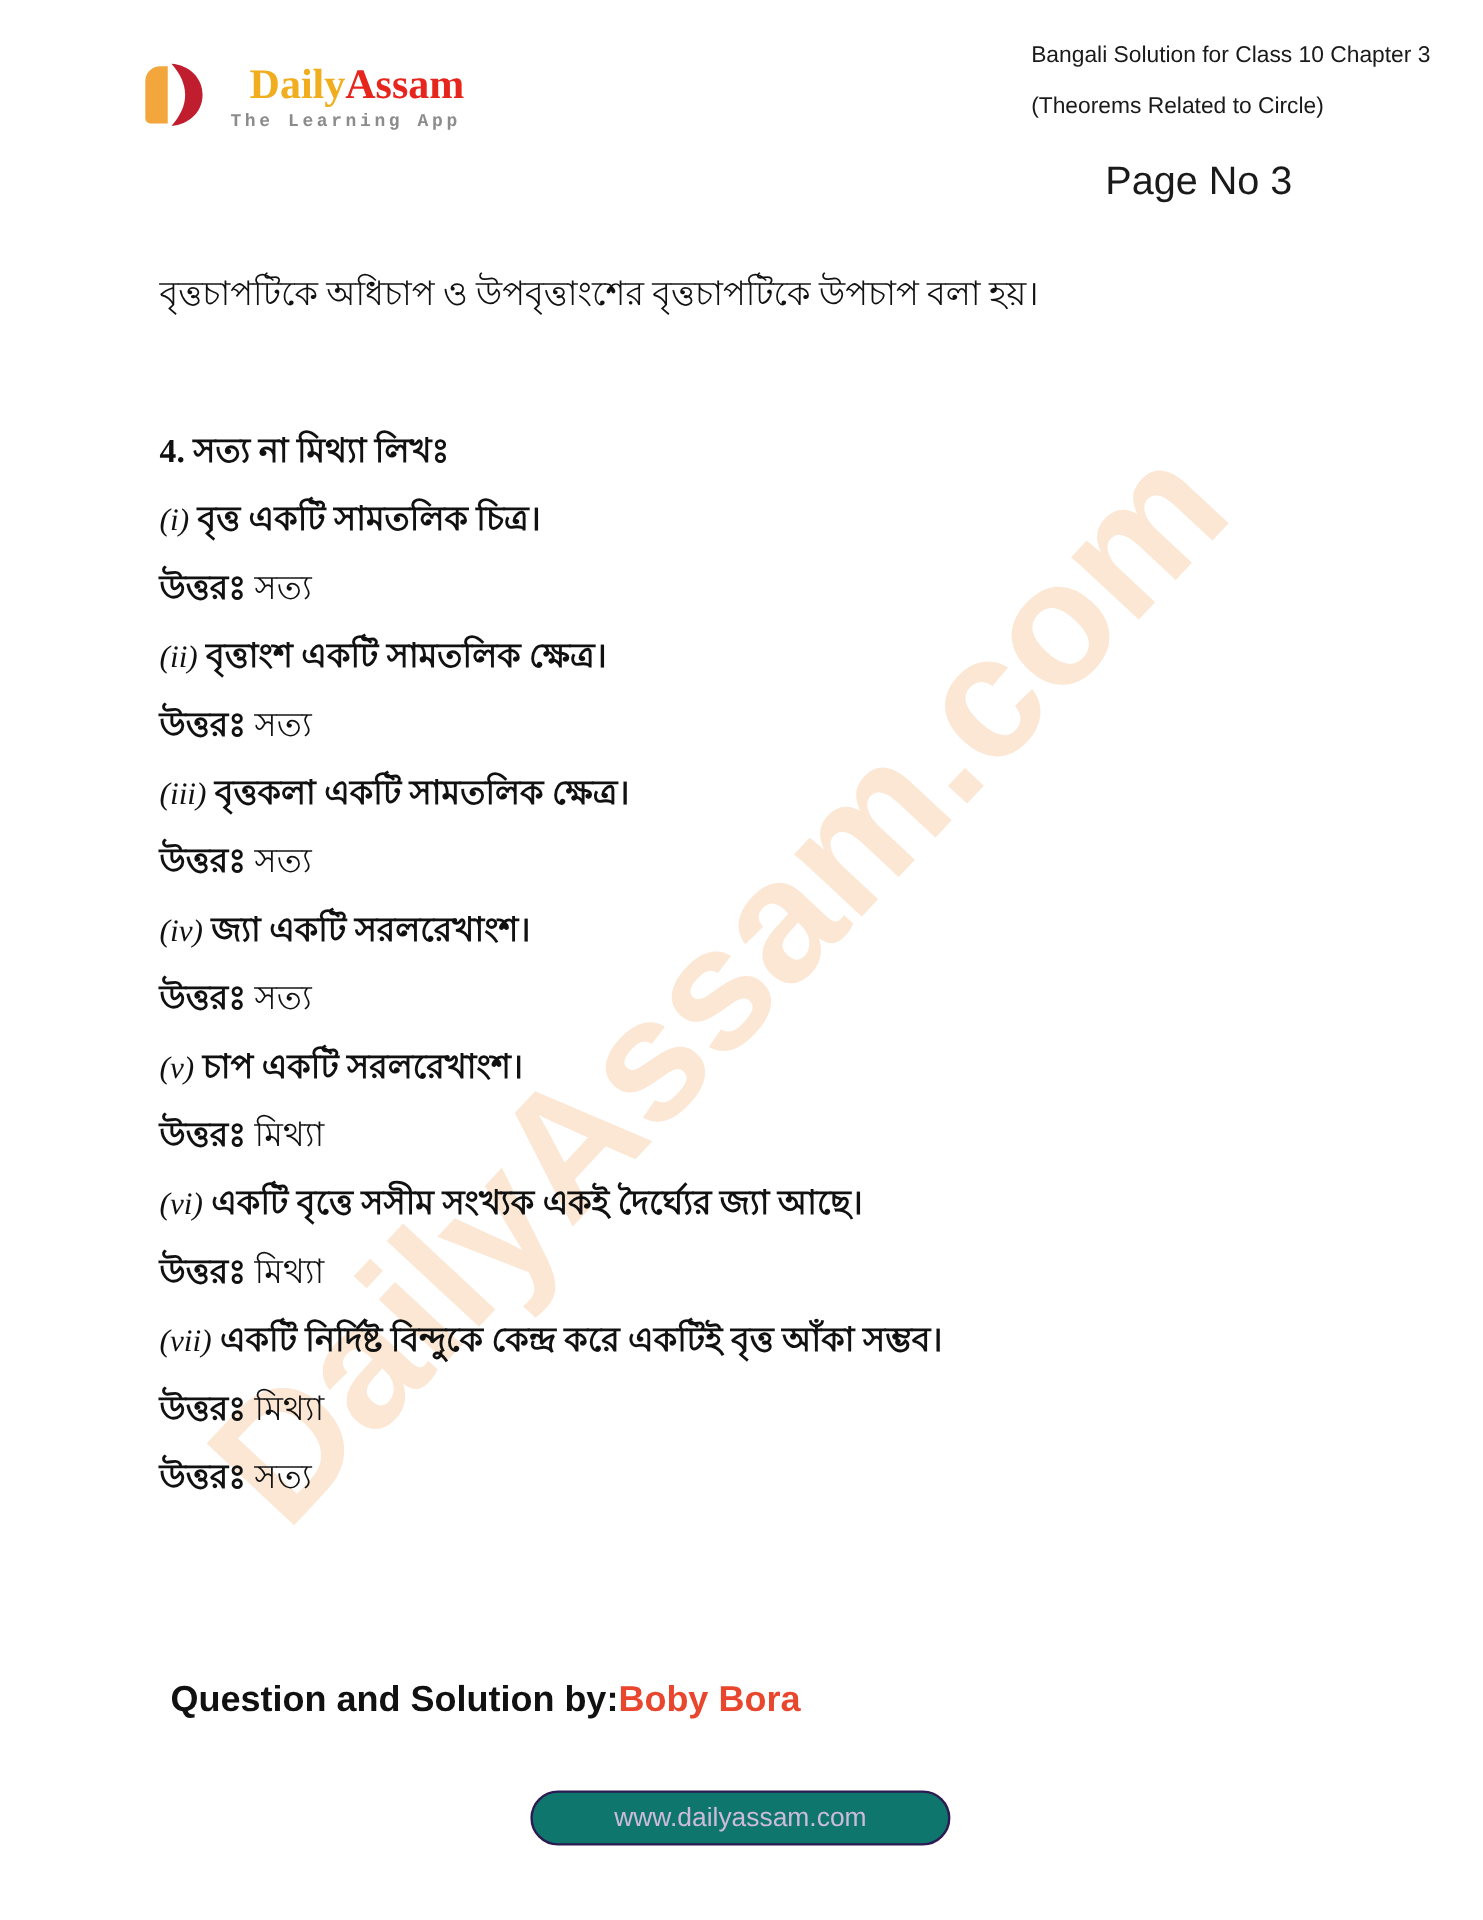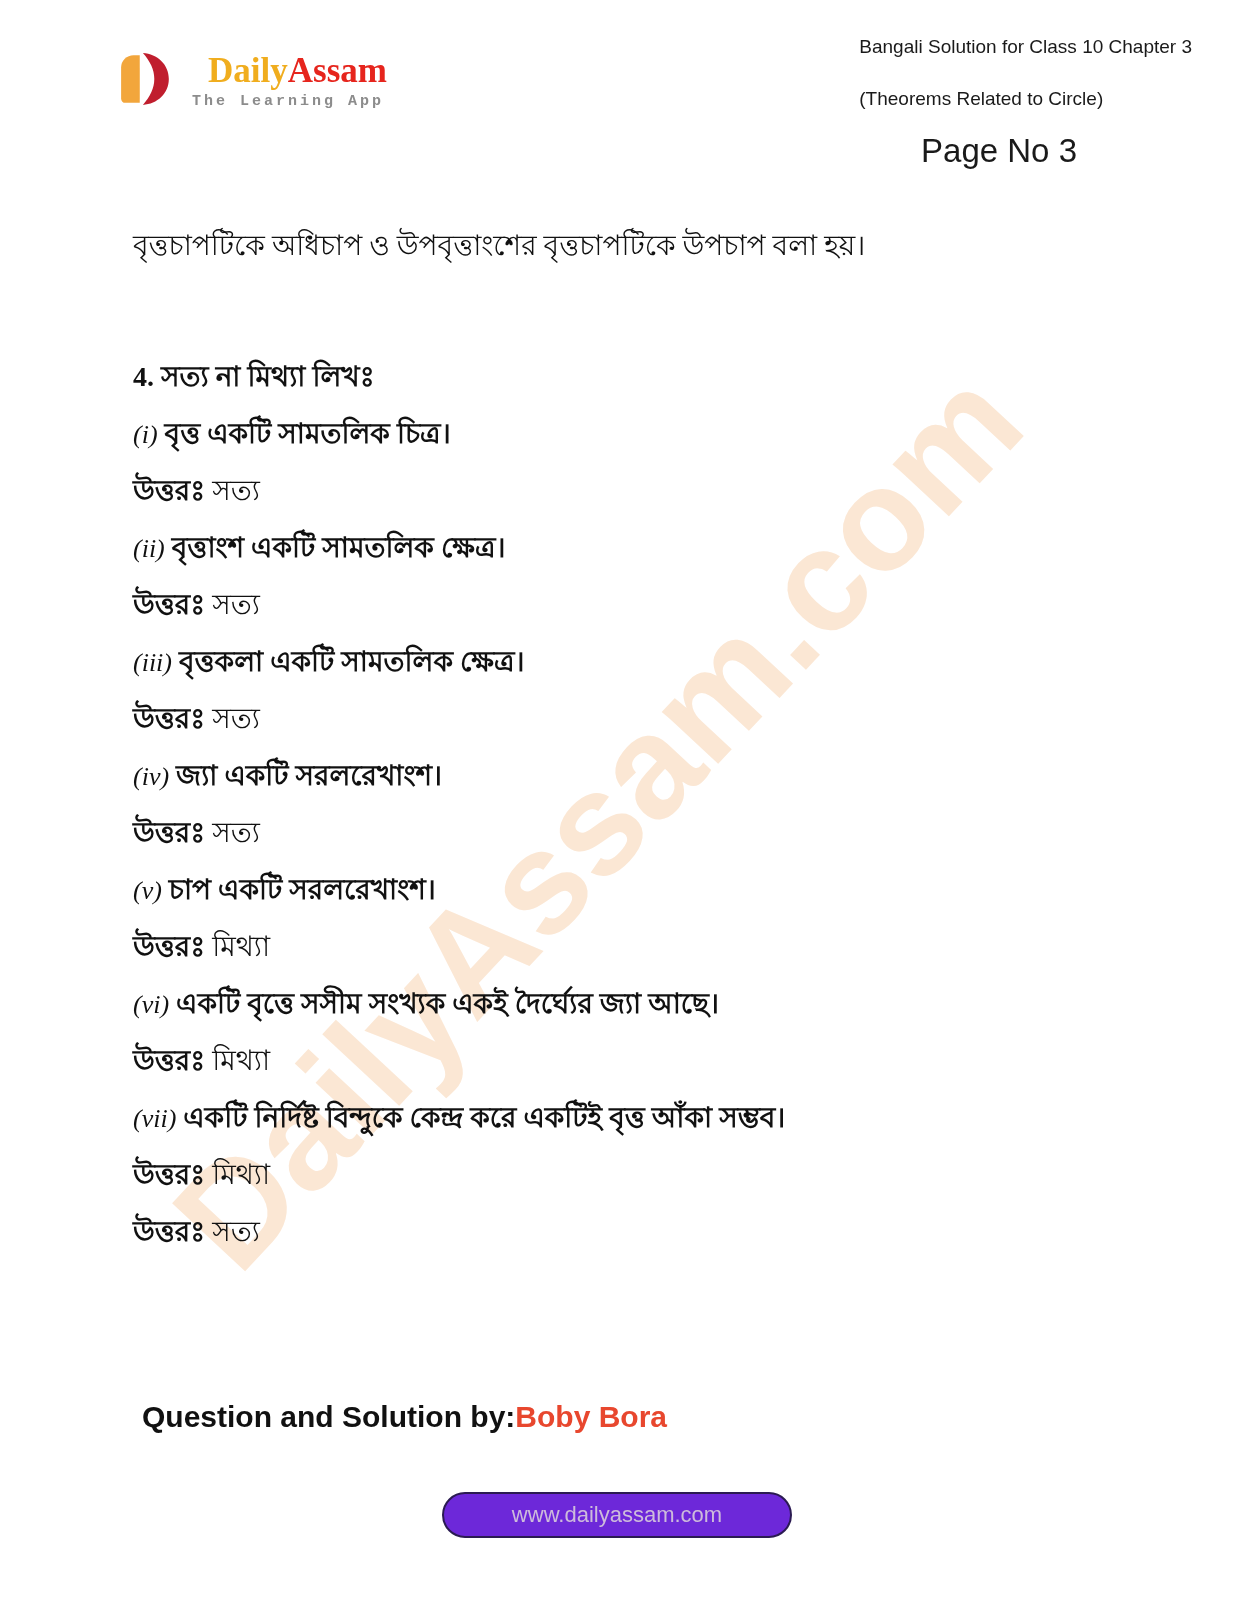--- a/index.html
+++ b/index.html
@@ -52,21 +52,21 @@
   }
 
   .header-right {
     position:absolute; top:36px; right:44px;
     text-align:left;
     font-family:"Liberation Sans", sans-serif;
     font-size:19px; color:#1a1a1a;
     z-index:2;
   }
   .header-right .hr-line1 { line-height:22px; }
-  .header-right .hr-line2 { margin-top:30px; line-height:22px; }
+  .header-right .hr-line2 { margin-top:20px; line-height:22px; }
   .page-label {
     position:absolute; top:132px; right:159px;
     font-family:"Liberation Sans", sans-serif;
     font-size:33px; color:#1a1a1a;
     z-index:2;
   }
 
   
   .content {
     position:absolute; left:133px; top:224px; right:56px;
@@ -90,21 +90,21 @@
     position:absolute; left:142px; top:1400px;
     font-family:"Liberation Sans", sans-serif;
     font-weight:bold; font-size:30px;
     z-index:2; white-space:nowrap;
   }
   .byline-name { color:#e8472e; }
 
   .site-pill {
     position:absolute; left:442px; top:1492px;
     width:350px; height:46px;
-    background:#6d28d9;
+    background:#0f766e;
     border:2px solid #2b1b52;
     border-radius:24px;
     display:flex; align-items:center; justify-content:center;
     font-family:"Liberation Sans", sans-serif;
     font-size:22px; color:#cdbbdb;
     z-index:2; cursor:pointer;
   }
 </style>
 </head>
 <body>

